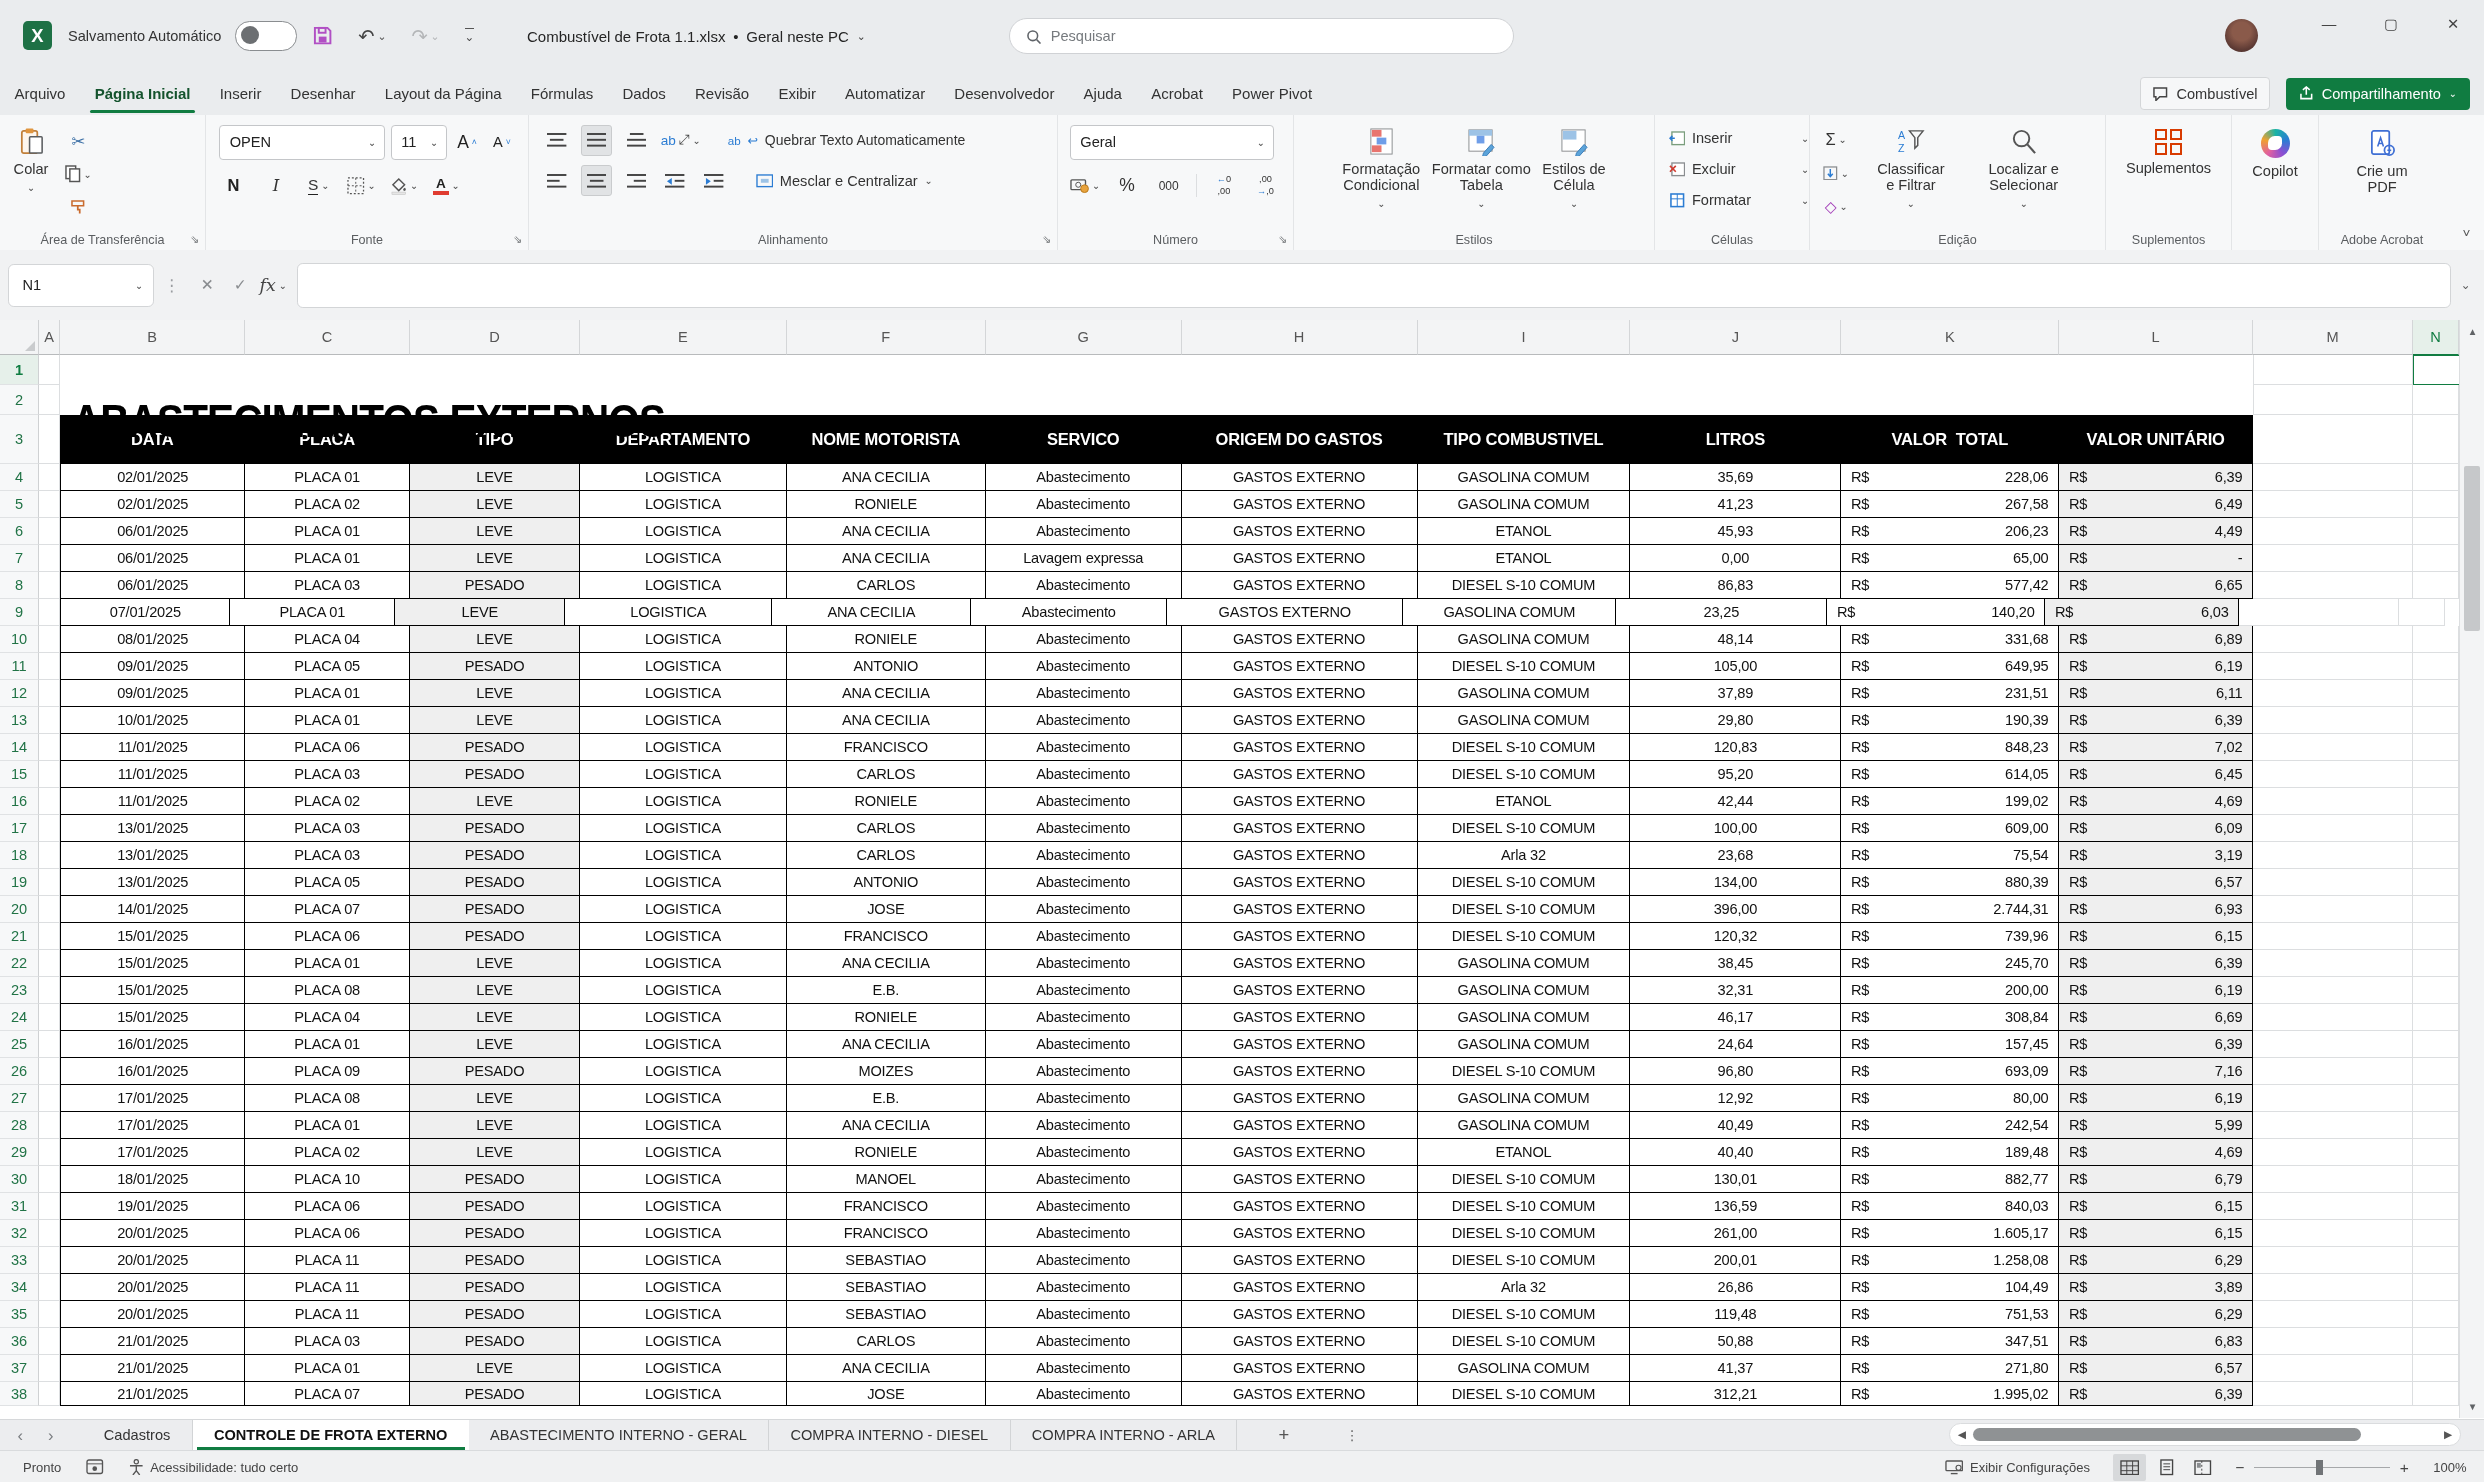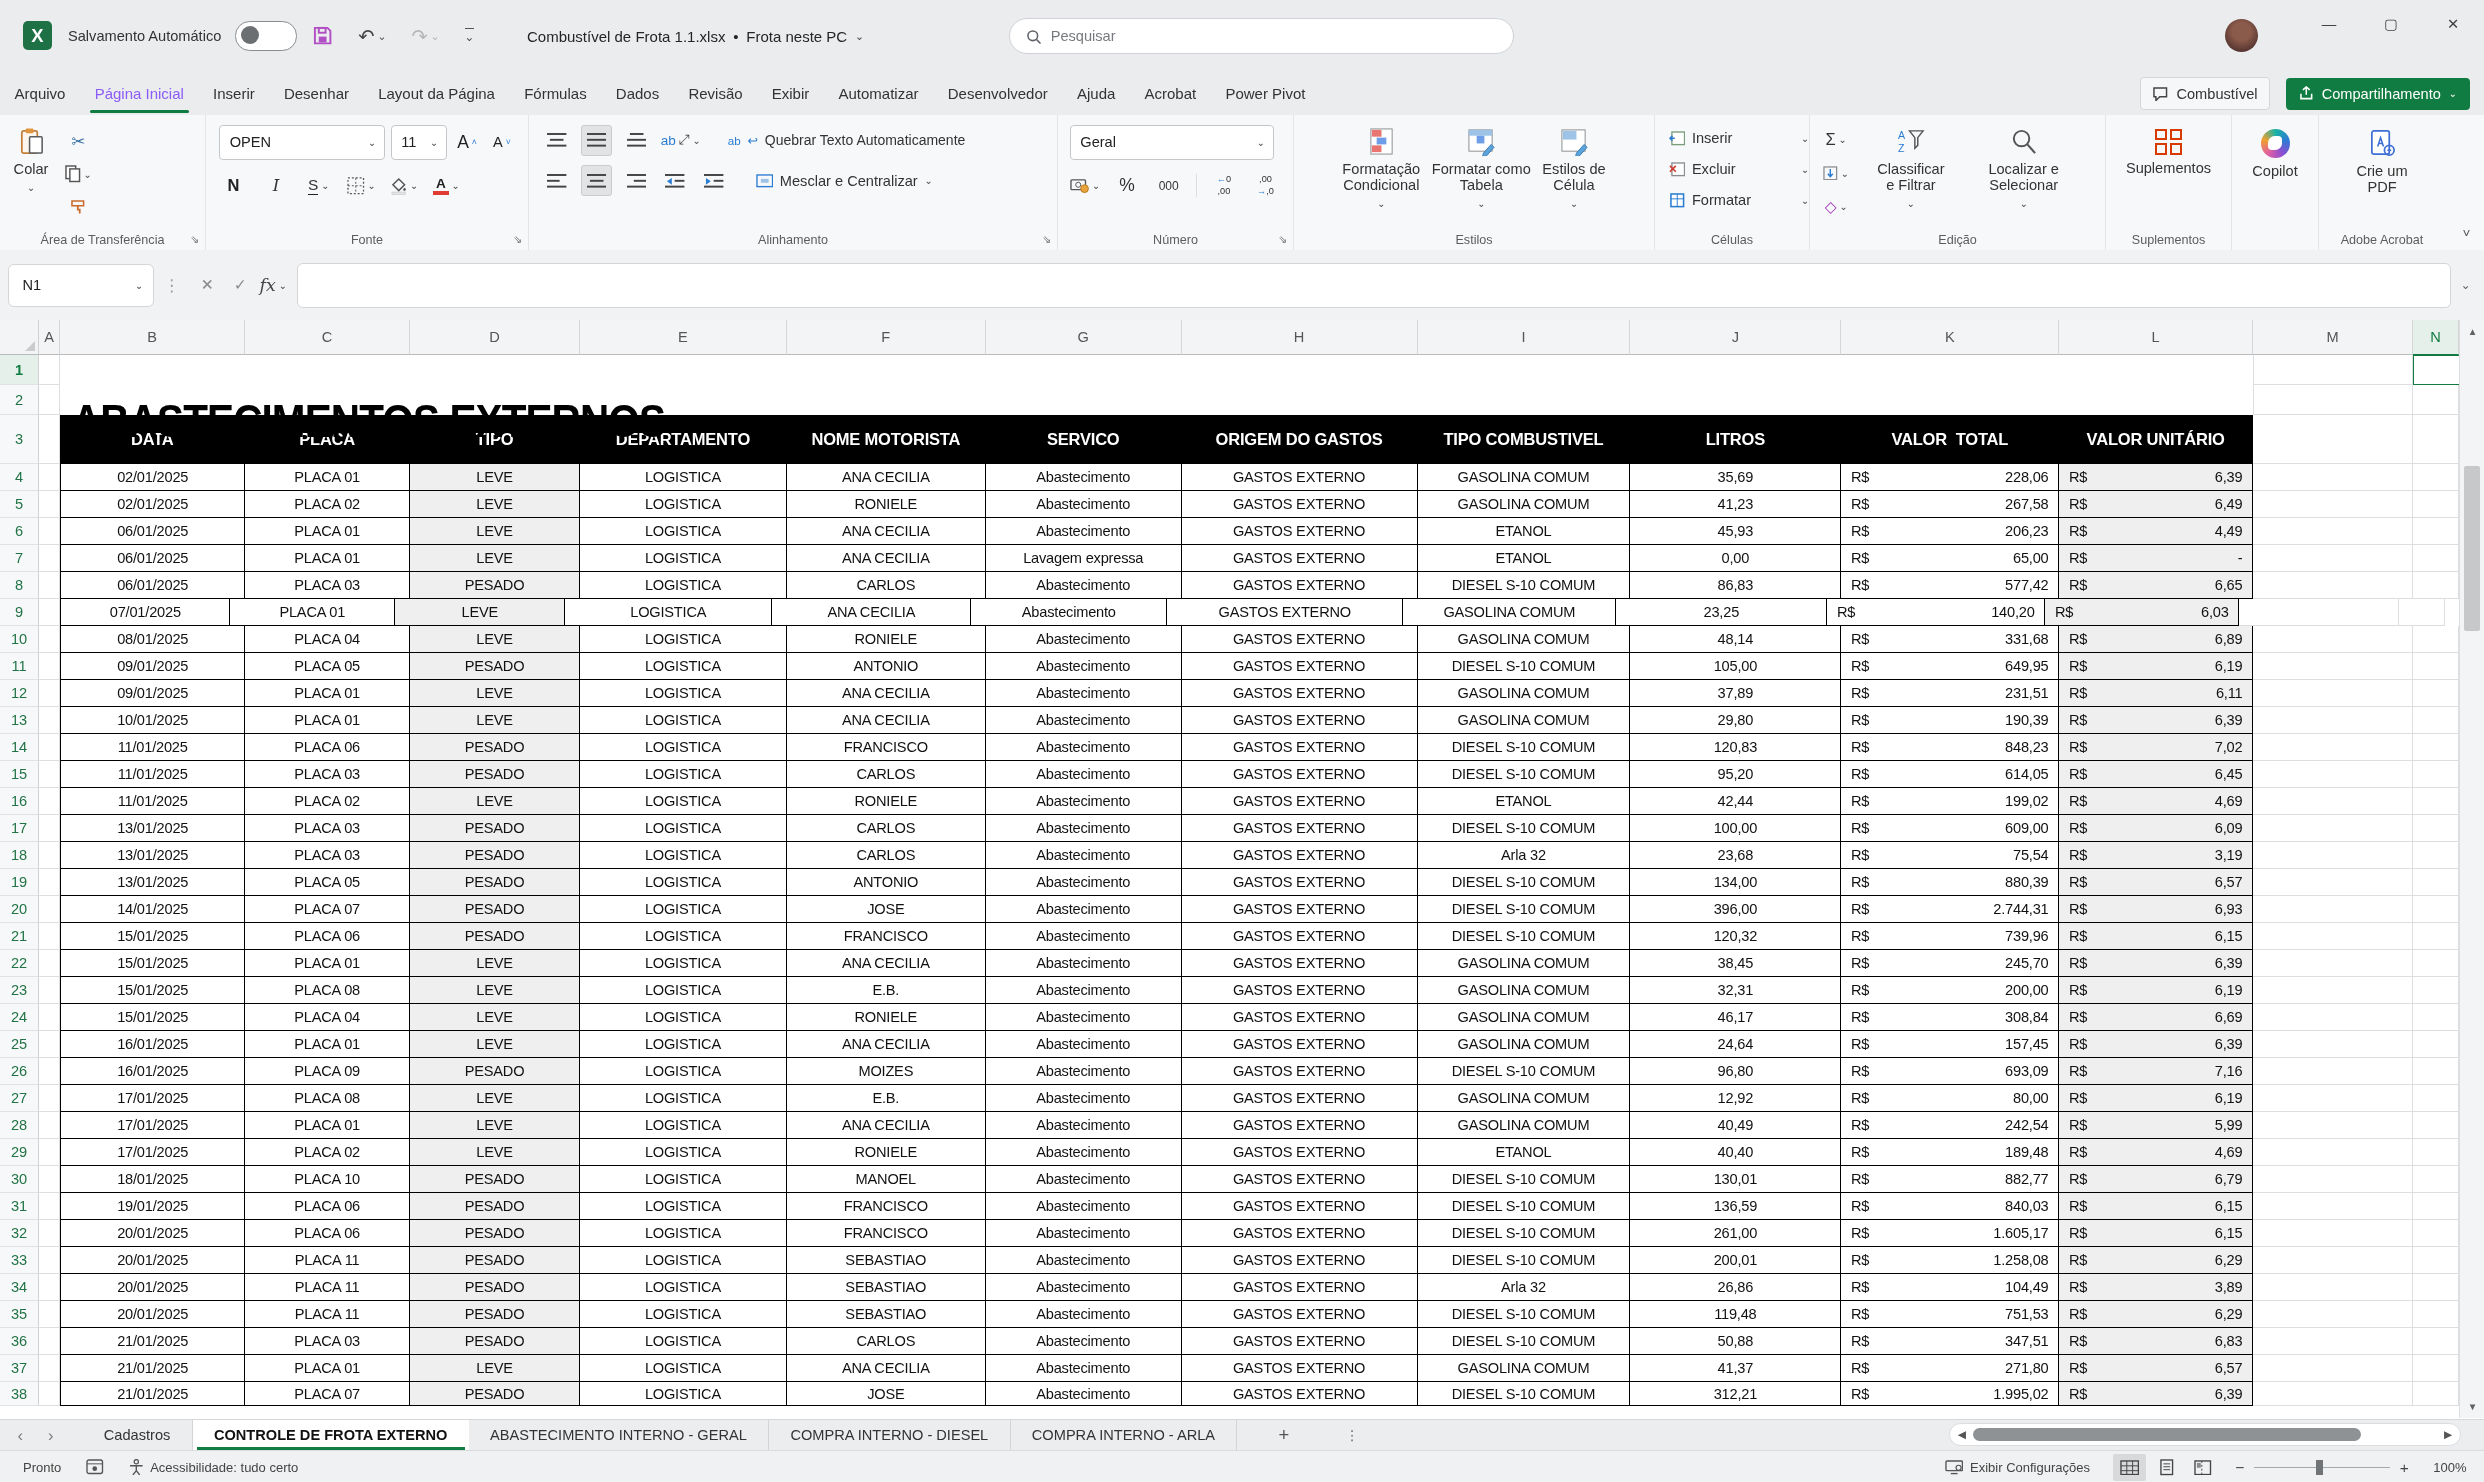--- a/index.html
+++ b/index.html
@@ -24,21 +24,21 @@
     border-radius:18.4px;display:flex;align-items:center;padding-left:15.5px;gap:9.7px;box-sizing:border-box}
   .searchbox .ph{color:#767a7e;font-size:14.6px}
   .avatar{position:absolute;left:2225px;top:19.4px;width:33px;height:33px;border-radius:50%;
     background:radial-gradient(circle at 50% 38%,#8a5a4a 0 35%,#5d3a34 70%,#402724)}
   .winbtns{position:absolute;right:0;top:0;height:47px;display:flex}
   .winbtn{width:62px;height:47px;display:flex;align-items:center;justify-content:center;font-size:14.6px;color:#444}
 
   
   .ribbontabs{position:absolute;left:0;top:72px;width:2484px;height:43px;background:#eaecee;display:flex;align-items:center}
   .rtab{padding:0 14.6px;height:43px;display:flex;align-items:center;font-size:15px;color:#333;position:relative;white-space:nowrap}
-  .rtab.active{font-weight:normal;color:#8b5cf6}
+  .rtab.active{font-weight:bold;color:#14532d}
   .rtab.active::after{content:"";position:absolute;left:9.7px;right:9.7px;bottom:1.9px;height:2.9px;background:#107c41;border-radius:1.9px}
   .tabs-right{position:absolute;right:13.6px;top:0;height:43px;display:flex;align-items:center;gap:15.5px}
   .comments-btn{display:flex;align-items:center;gap:7.8px;font-size:14.6px;color:#333;border:1px solid #d4d6d8;border-radius:3.9px;height:31px;padding:0 11.6px;background:#f6f7f8}
   .share-btn{display:flex;align-items:center;gap:7.8px;height:32px;padding:0 13.6px;background:#107c41;color:#fff;border-radius:3.9px;font-size:14.6px}
   .share-btn .dd{font-size:9.7px;color:#eaf4ee}
 
   
   .ribbon{position:absolute;left:0;top:115px;width:2484px;height:136px;background:#f7f8f9;border-bottom:1px solid #d8dadc;display:flex}
   .rgroup{position:relative;height:136px;border-right:1px solid #e3e5e7;box-sizing:border-box;flex:0 0 auto}
   .glabel{position:absolute;left:0;right:0;bottom:3.9px;text-align:center;font-size:12.6px;color:#5a5d60;white-space:nowrap}
@@ -146,21 +146,21 @@
           <rect x="7" y="3" width="7" height="5" fill="none" stroke="#b14fc4" stroke-width="2"></rect>
         </svg>
     </span>
     <span class="qbtn">↶<span class="dd">⌄</span></span>
     <span class="qbtn disabled">↷<span class="dd" style="color:#b4b6b8">⌄</span></span>
     <span class="qbtn" style="font-size:11.6px;border-top:1.5px solid #555;padding-top:1px">⌄</span>
   </div>
   <div class="doc-title">
     <span>Combustível de Frota 1.1.xlsx</span>
     <span>•</span>
-    <span>Frota neste PC</span>
+    <span>Geral neste PC</span>
     <span class="dd">⌄</span>
   </div>
   <div class="searchbox">
     <svg width="15.5" height="15.5" viewBox="0 0 16 16">
         <circle cx="7" cy="7" r="5" fill="none" stroke="#5f6putative368" stroke-width="1.6" stroke-opacity="1" style="stroke:#5f6368"></circle>
         <line x1="11" y1="11" x2="15" y2="15" stroke="#5f6368" stroke-width="1.6"></line>
       </svg>
     <span class="ph">Pesquisar</span>
   </div>
   <div class="avatar"></div>

